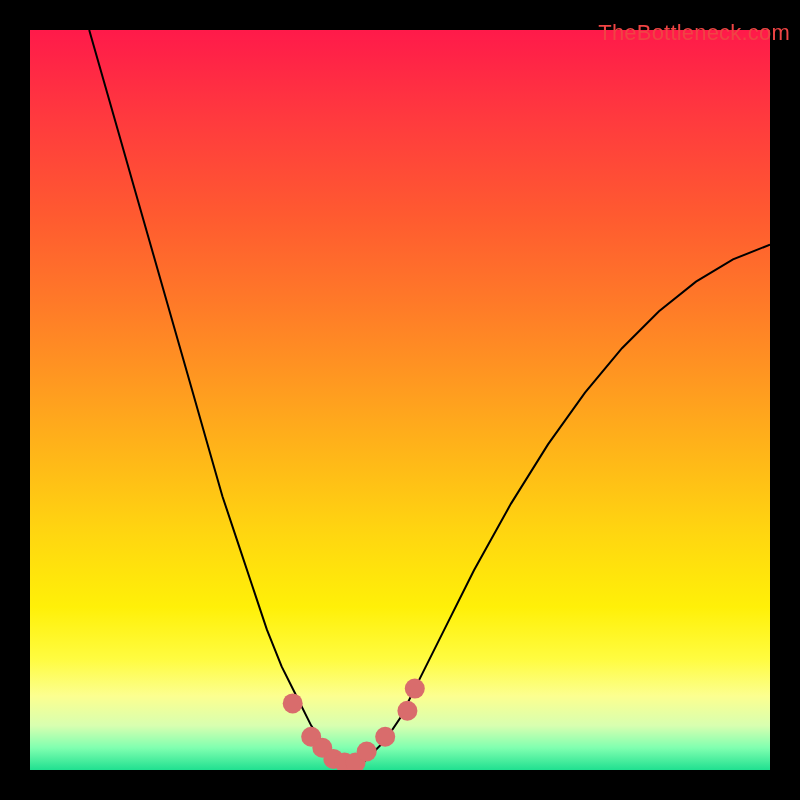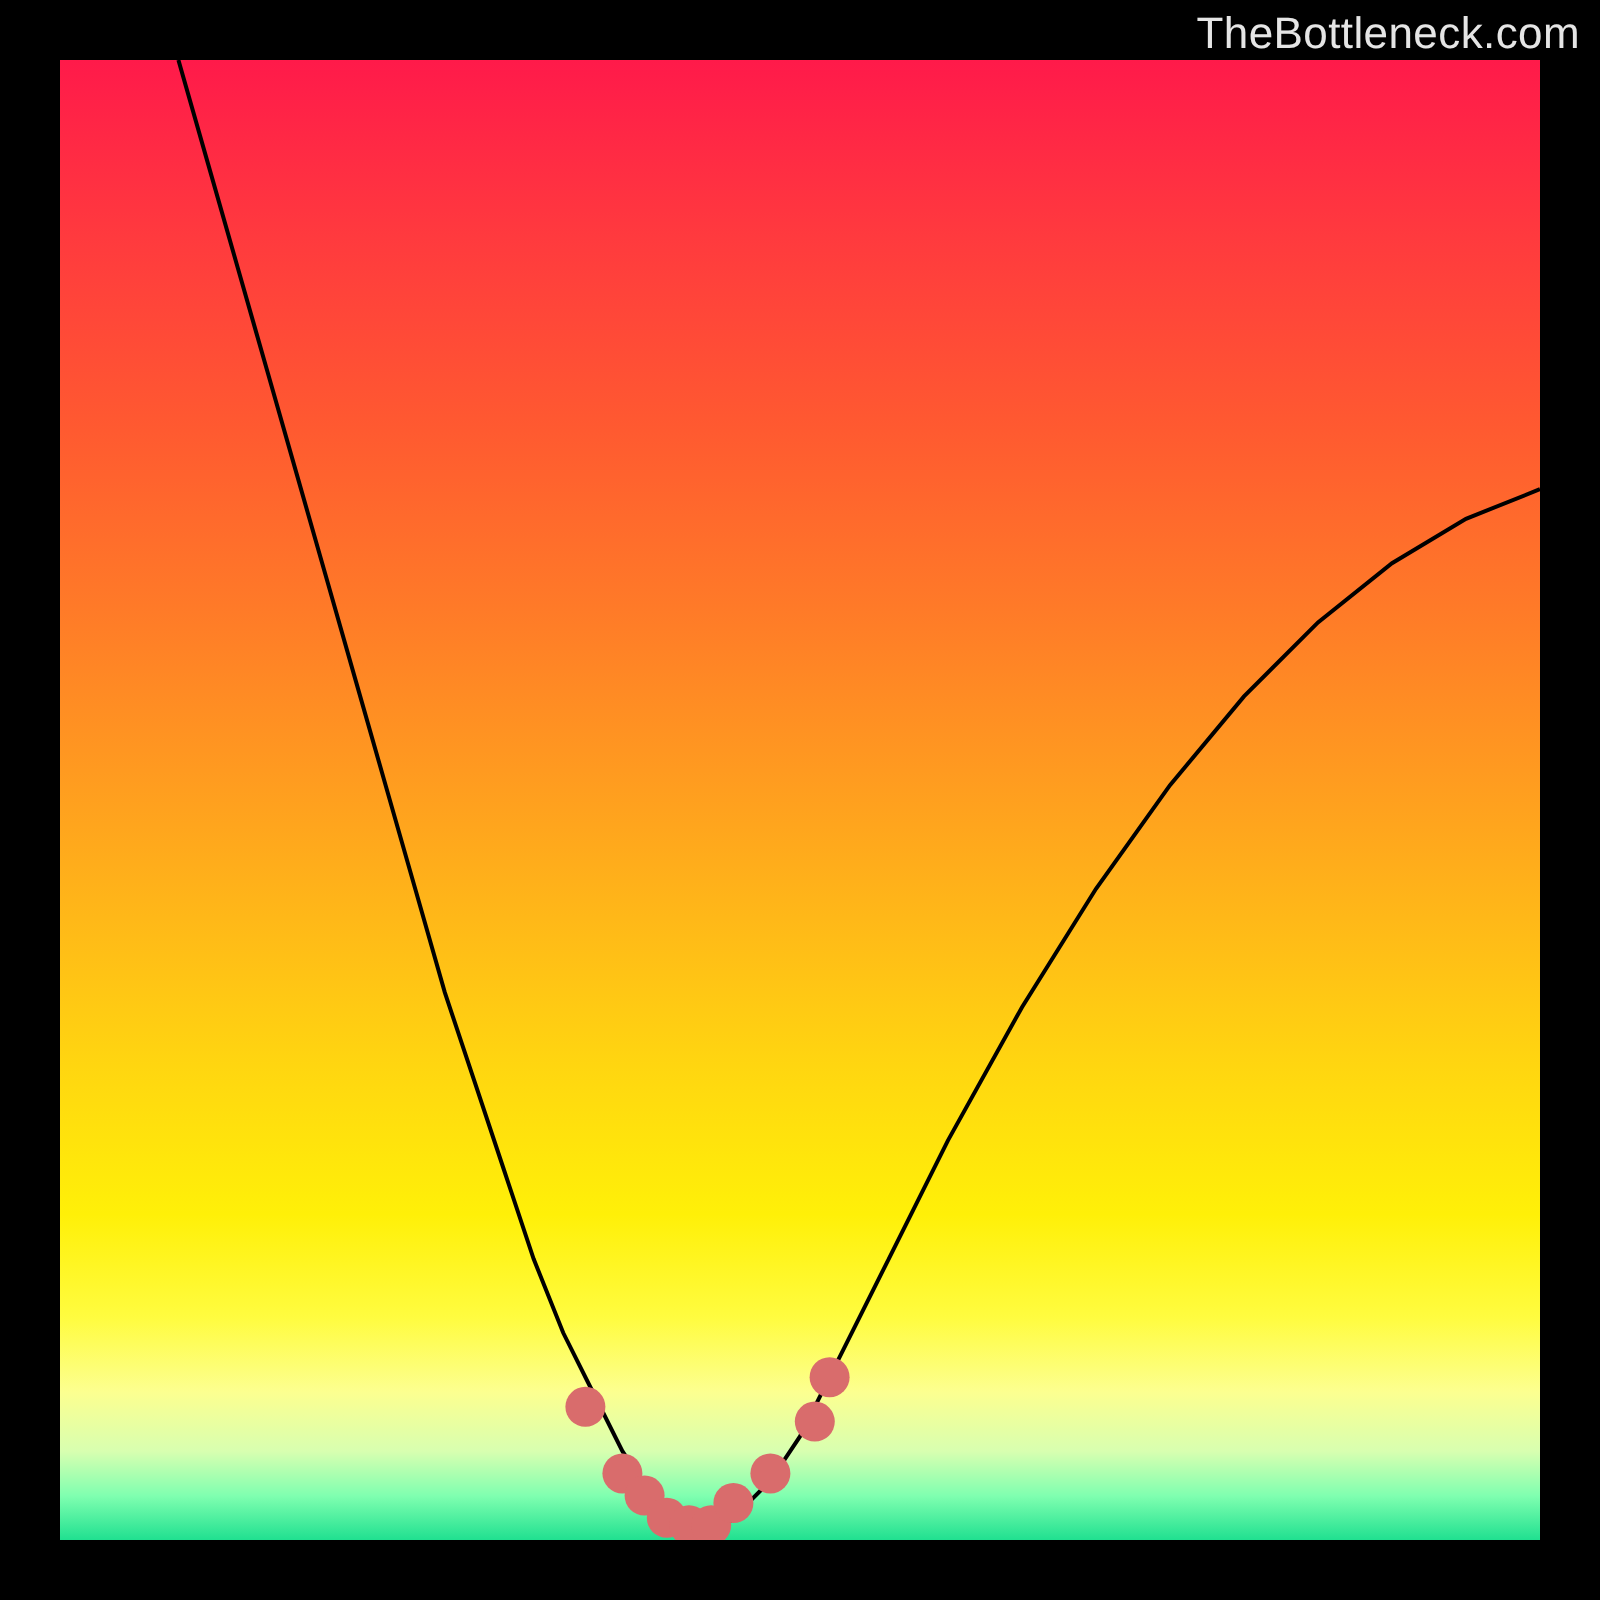--- a/index.html
+++ b/index.html
@@ -6,23 +6,23 @@
   body {
     width: 800px;
     height: 800px;
     background: #000;
     position: relative;
     overflow: hidden;
     font-family: Arial, Helvetica, sans-serif;
   }
   .watermark {
     position: absolute;
-    top: 4px;
+    top: 20px;
     right: 10px;
-    color: #e5e5e5;
+    color: #ef4444;
     font-size: 22px;
     font-weight: 500;
     z-index: 10;
     letter-spacing: 0.2px;
   }
   .plot-area {
     position: absolute;
     left: 30px;
     top: 30px;
     width: 740px;

